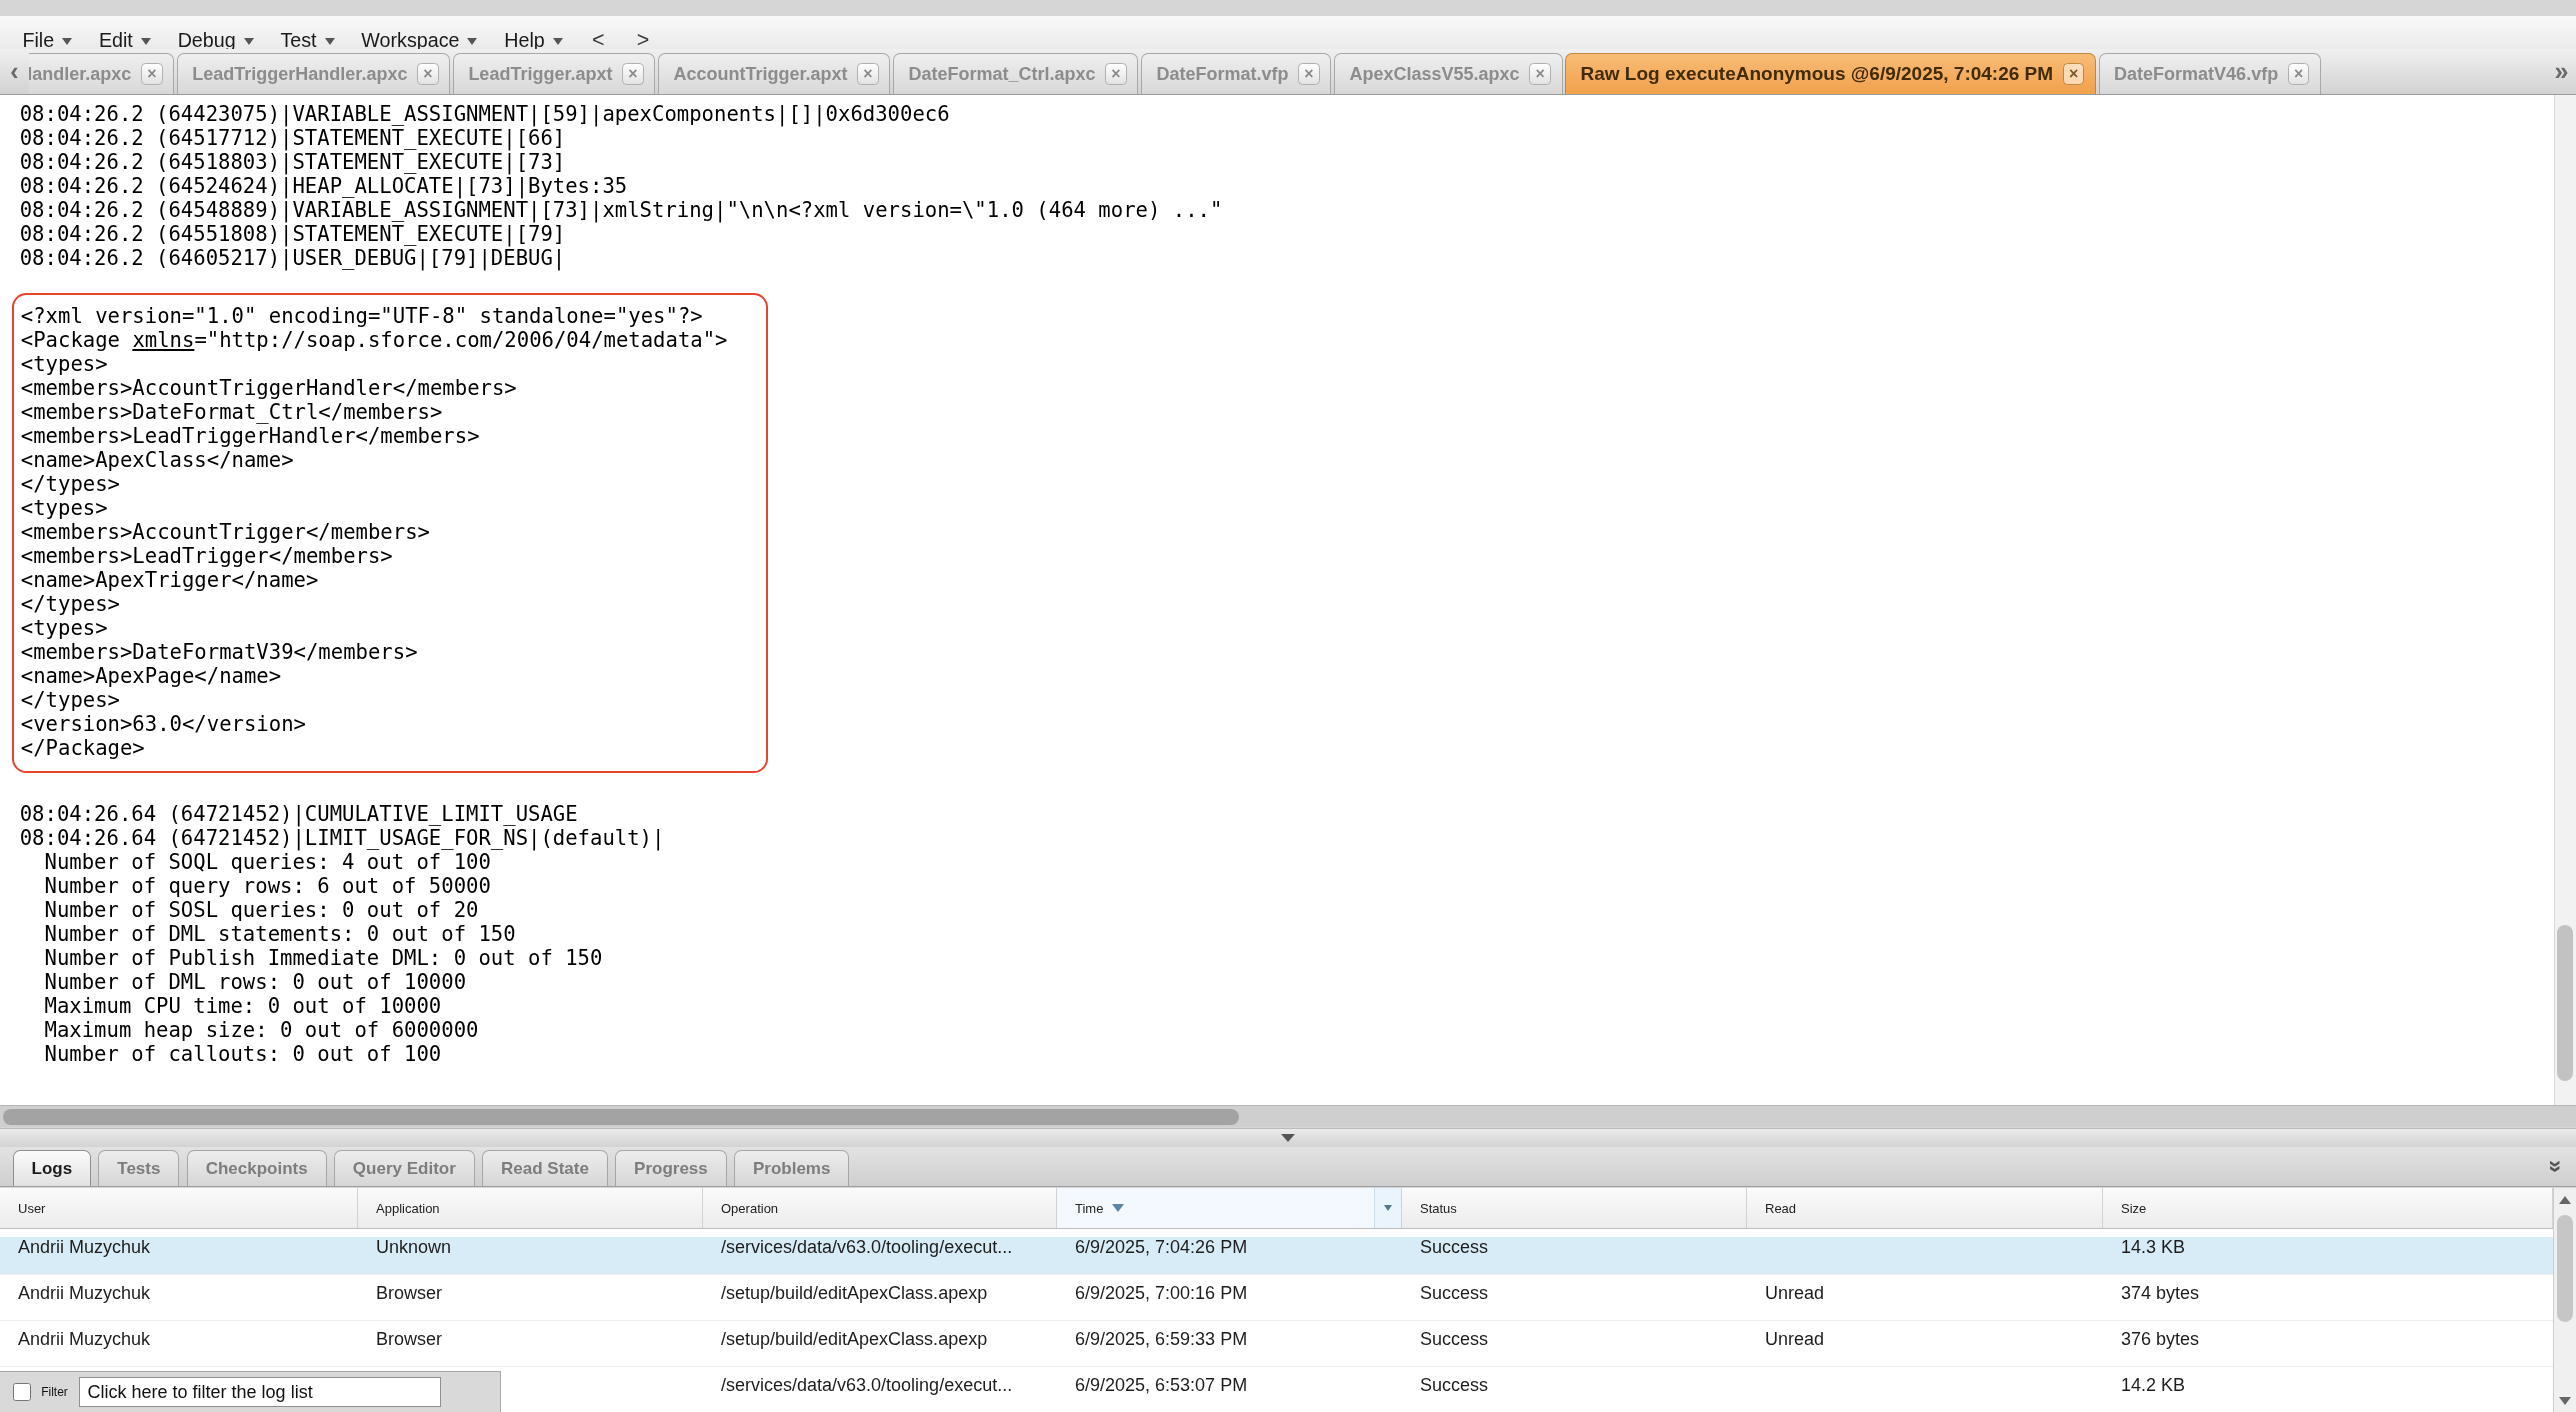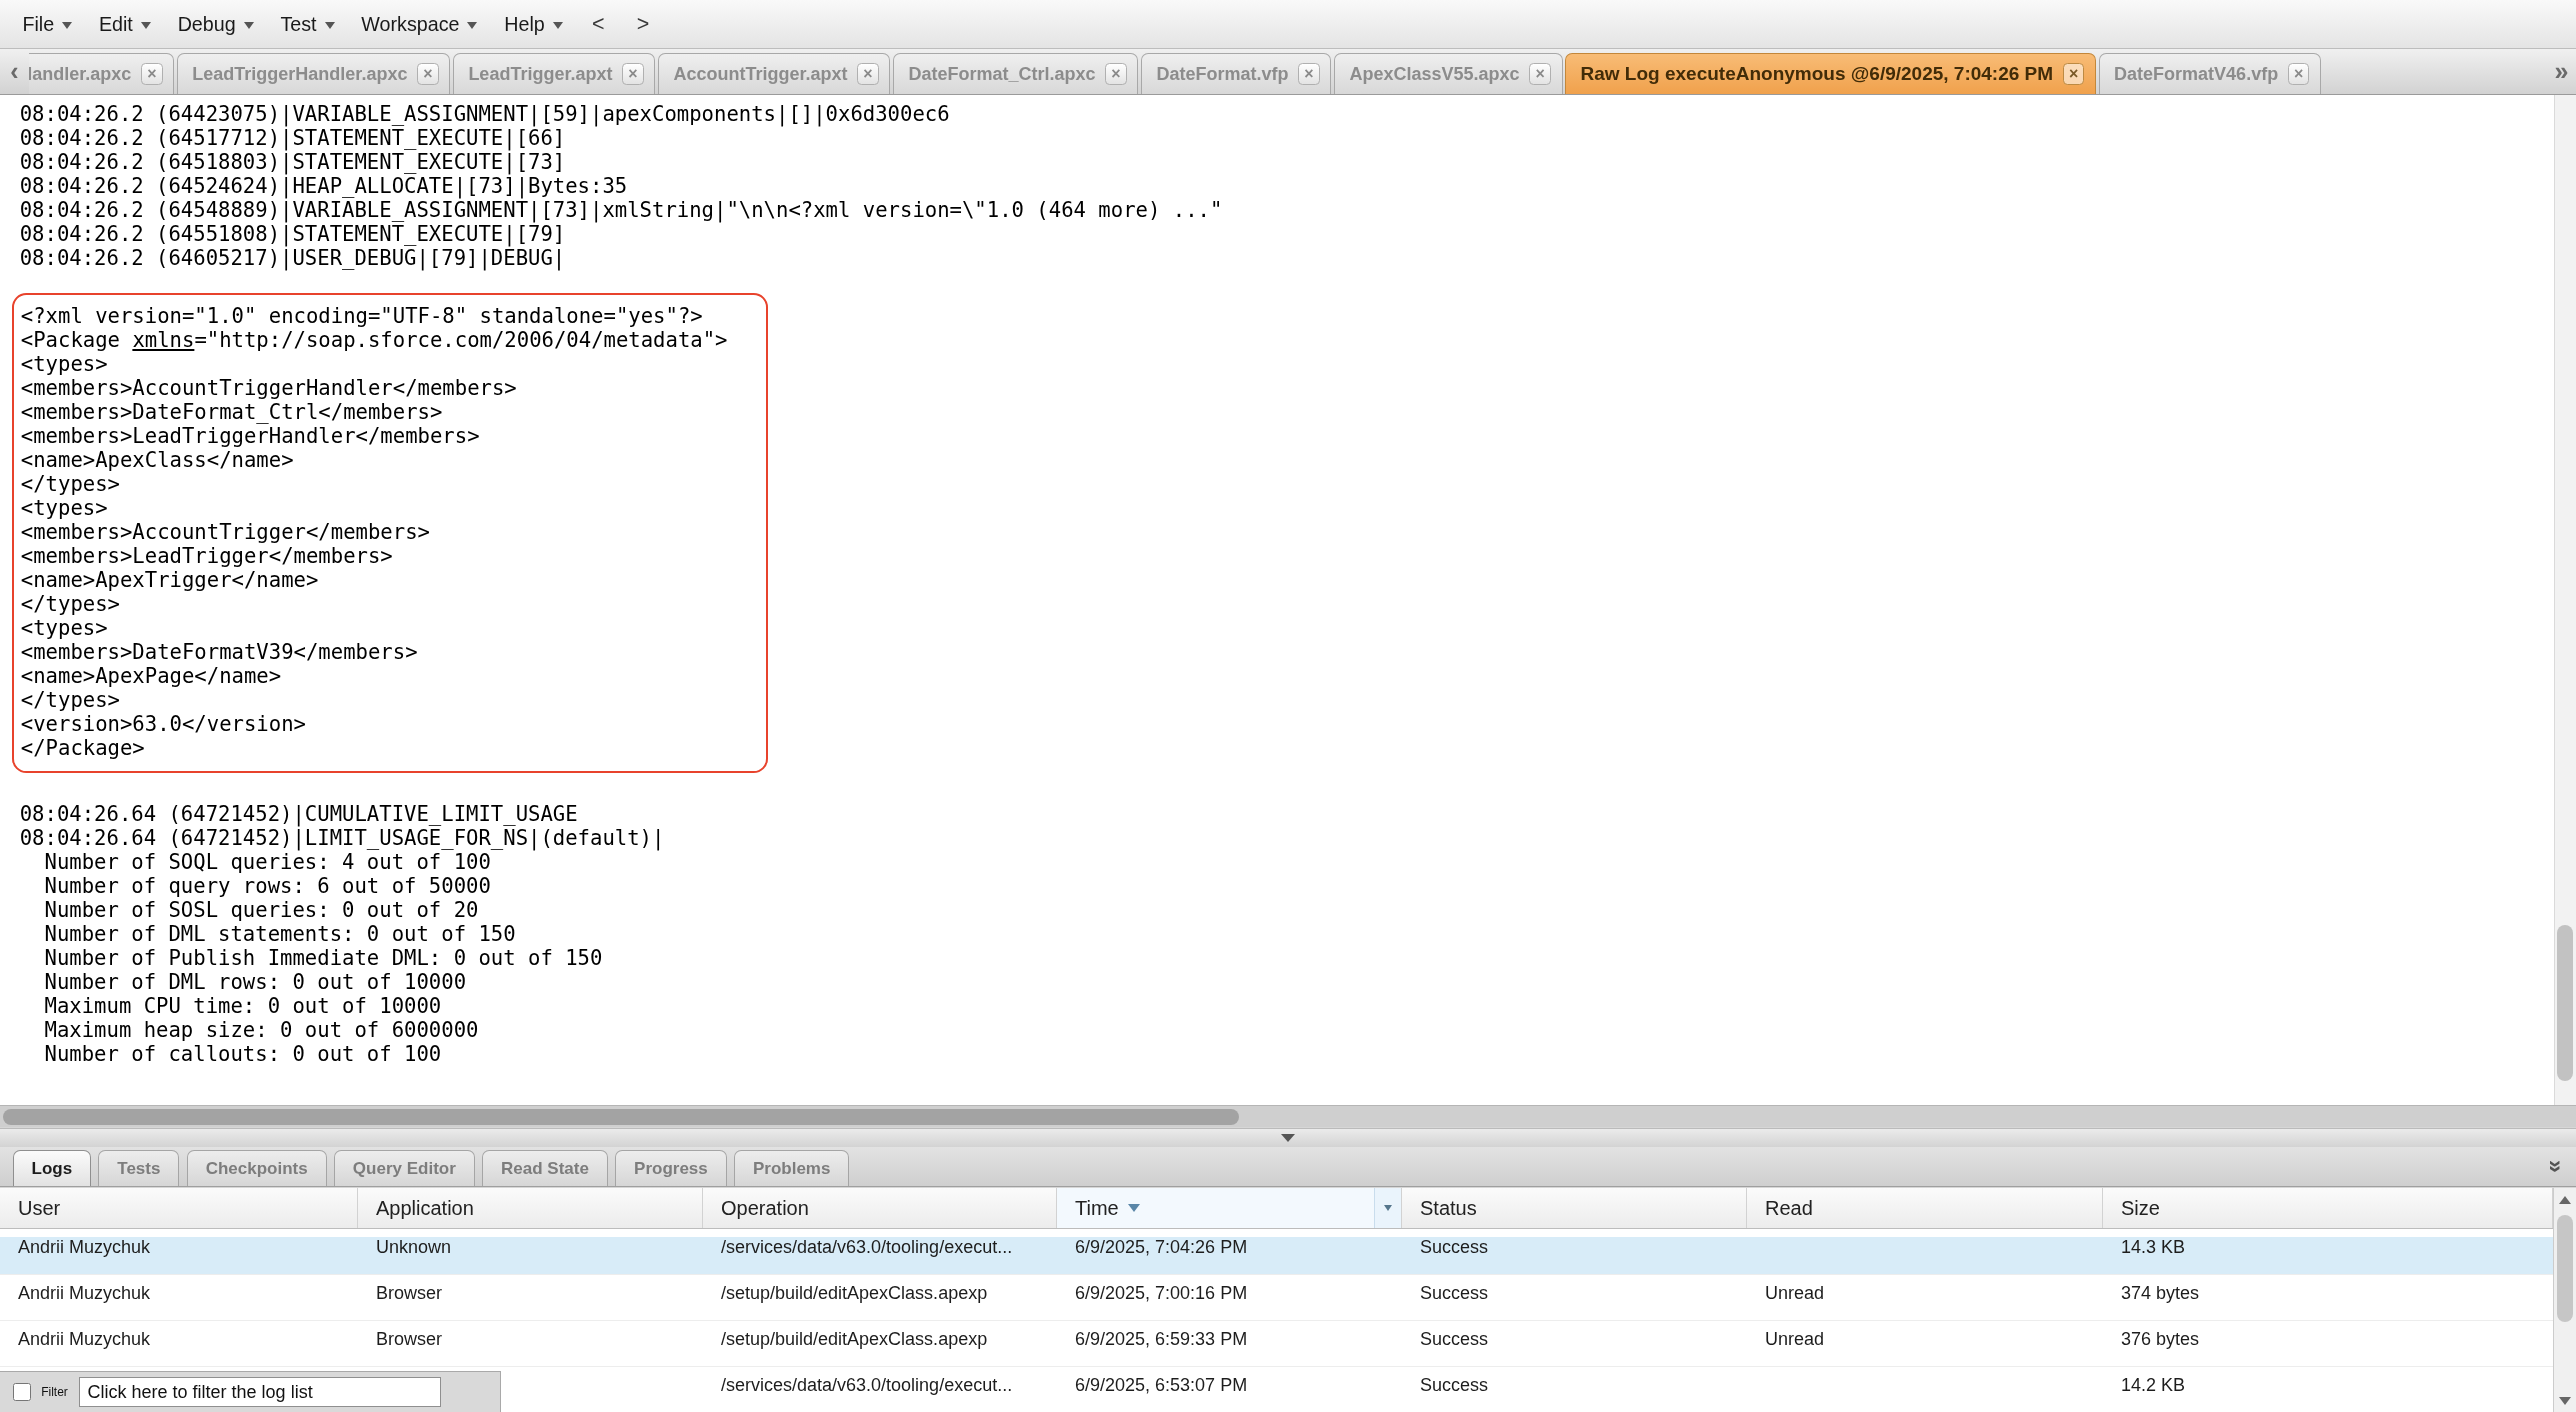--- a/index.html
+++ b/index.html
@@ -1,20 +1,20 @@
 <!DOCTYPE html>
 <html style="font-size:14.3px"><head>
 <meta charset="utf-8">
 <style>
   * { margin:0; padding:0; box-sizing:border-box; }
   html, body { width:2576px; height:1412px; overflow:hidden; }
   body { position:relative; background:#d6d6d6; font-family:"Liberation Sans", sans-serif; }
 
   
-  .menubar { position:absolute; top:0; left:0; right:0; height:49px;
+  .menubar { position:absolute; top:16px; left:0; right:0; height:49px;
     background:linear-gradient(#f9f9f9,#e4e4e4); border-bottom:0.9px solid #bdbdbd;
     display:flex; align-items:center; padding-left:9px; }
   .menu-items { display:flex; height:100%; }
   .menu-item { font-size:19.7px; color:#1a1a1a; padding:0 13.4px; display:flex; align-items:center; gap:8px; cursor:default; }
   .menu-caret { width:0; height:0; border-left:5.4px solid transparent; border-right:5.4px solid transparent; border-top:7.2px solid #555; margin-top:3.6px; }
   .menu-nav { font-size:21.5px; color:#3a3a3a; padding:0 16px; }
 
   
   .tabbar { position:absolute; top:49px; left:0; right:0; height:46px;
     background:linear-gradient(#f0f0f0,#d2d2d2); border-bottom:0.9px solid #9a9a9a;
@@ -67,21 +67,21 @@
   .btab { height:36px; padding:12px 18px; display:flex; align-items:center;
     border:0.9px solid #a5a5a5; border-bottom:none; border-radius:7.2px 7.2px 0 0;
     background:linear-gradient(#ededed,#d6d6d6); font-size:17px; font-weight:bold; color:#7d7d7d; white-space:nowrap; }
   .btab.active { background:linear-gradient(#fbfbfb,#e2e2e2); color:#1d1d1d; border-color:#8f8f8f; }
   .collapse-btn { margin-left:auto; margin-right:14.3px; align-self:center; color:#555;
     font-size:23px; font-weight:bold; transform:rotate(90deg); line-height:1; }
 
   
   .grid-header { position:absolute; top:1188px; left:0; right:23px; height:41px;
     background:linear-gradient(#fbfbfb,#ececec); border-bottom:0.9px solid #bcbcbc;
-    display:flex; font-size:20px; color:#222; }
+    display:flex; font-size:13px; color:#222; }
   .hcell { display:flex; align-items:center; padding-left:18px; border-right:0.9px solid #d2d2d2; gap:9px; overflow:hidden; }
   .hcell.sorted { background:#f3f9fe; }
   .sort-arrow { width:0; height:0; border-left:6.3px solid transparent; border-right:6.3px solid transparent;
     border-top:8px solid #5a87a8; flex:0 0 auto; }
   .col-menu { margin-left:auto; width:27px; align-self:stretch; display:flex; align-items:center;
     justify-content:center; border-left:0.9px solid #c9dded; background:#eaf4fc; flex:0 0 auto; }
   .menu-caret-sm { width:0; height:0; border-left:4.5px solid transparent; border-right:4.5px solid transparent;
     border-top:6.3px solid #55768c; }
   .grid-rows { position:absolute; top:1229px; left:0; right:23px; bottom:0; background:#ffffff;
     overflow:hidden; font-size:18px; color:#1d1d1d; }

